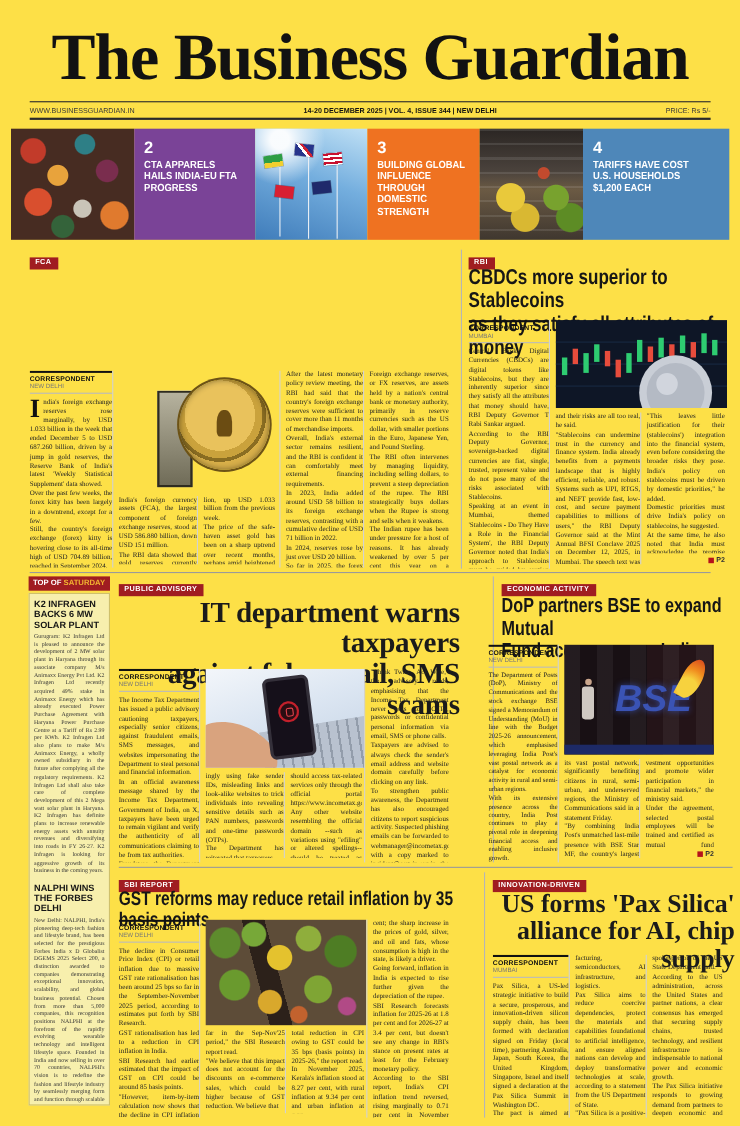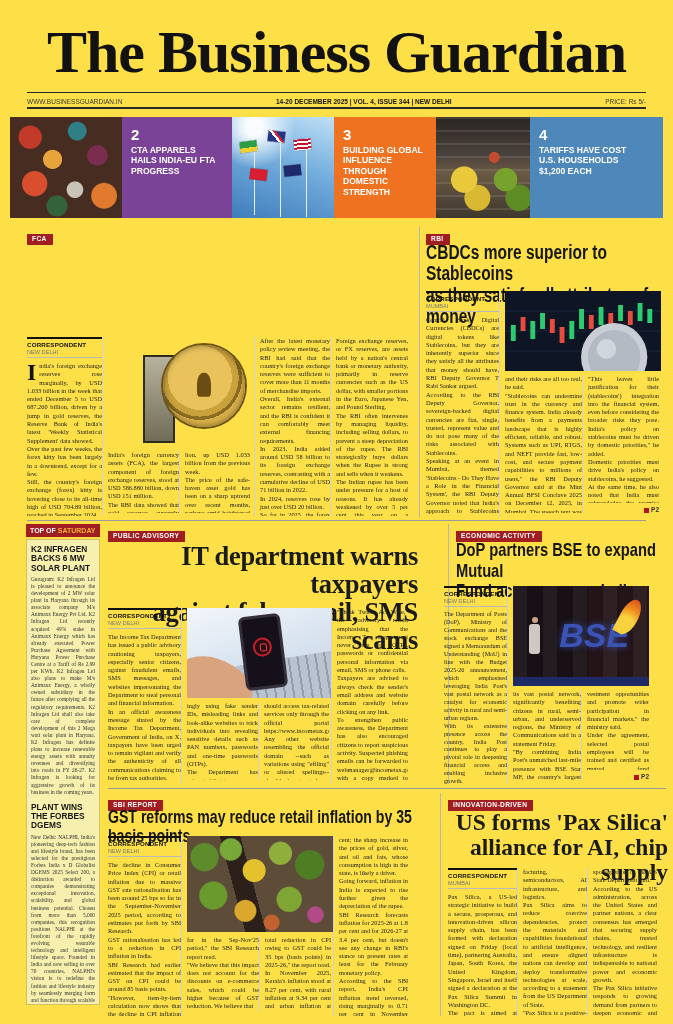--- a/index.html
+++ b/index.html
@@ -290,21 +290,21 @@
   </div>
 
   <div class="abs hdiv" style="left:27px;top:520px;width:619px;"></div>
 
   <div class="abs sb-head">
     <span>TOP OF </span><span class="day">SATURDAY</span>
   </div>
   <div class="abs sb-box">
     <div class="sb-hl">K2 INFRAGEN BACKS 6 MW SOLAR PLANT</div>
     <div class="sb-txt">Gurugram: K2 Infragen Ltd is pleased to announce the development of 2 MW solar plant in Haryana through its associate company M/s Animaxx Energy Pvt Ltd. K2 Infragen Ltd recently acquired 49% stake in Animaxx Energy which has already executed Power Purchase Agreement with Haryana Power Purchase Centre at a Tariff of Rs 2.99 per KWh. K2 Infragen Ltd also plans to make M/s Animaxx Energy, a wholly owned subsidiary in the future after complying all the regulatory requirements. K2 Infragen Ltd shall also take care of complete development of this 2 Mega watt solar plant in Haryana. K2 Infragen has definite plans to increase renewable energy assets with annuity revenues and diversifying into roads in FY 26-27. K2 Infragen is looking for aggressive growth of its business in the coming years.</div>
-    <div class="sb-hl" style="margin-top:7px;">PLANT WINS THE FORBES DGEMS</div>
+    <div class="sb-hl" style="margin-top:7px;">NALPHI WINS THE FORBES DELHI</div>
     <div class="sb-txt">New Delhi: NALPHI, India's pioneering deep-tech fashion and lifestyle brand, has been selected for the prestigious Forbes India x D Globalist DGEMS 2025 Select 200, a distinction awarded to companies demonstrating exceptional innovation, scalability, and global business potential. Chosen from more than 5,000 companies, this recognition positions NALPHI at the forefront of the rapidly evolving wearable technology and intelligent lifestyle space. Founded in India and now selling in over 70 countries, NALPHI's vision is to redefine the fashion and lifestyle industry by seamlessly merging form and function through scalable tech solutions. Drawing inspiration from Italian craftsmanship and UX design principles, the brand gained global attention with its breakthrough innovation -- the world's first bag with automated lights triggered simply by opening the bag. No buttons. No switches. No complexity.</div>
 
   </div>
 
   <div class="abs" style="left:108px;top:524px;">
     <span class="kicker">PUBLIC ADVISORY</span>
   </div>
   <div class="abs hl-serif hl-it" style="left:108px;top:542px;width:310px;">IT department warns taxpayers
 against fake email, SMS scams</div>
   <div class="abs cols" style="left:108px;top:608px;width:308px;height:176px;">

